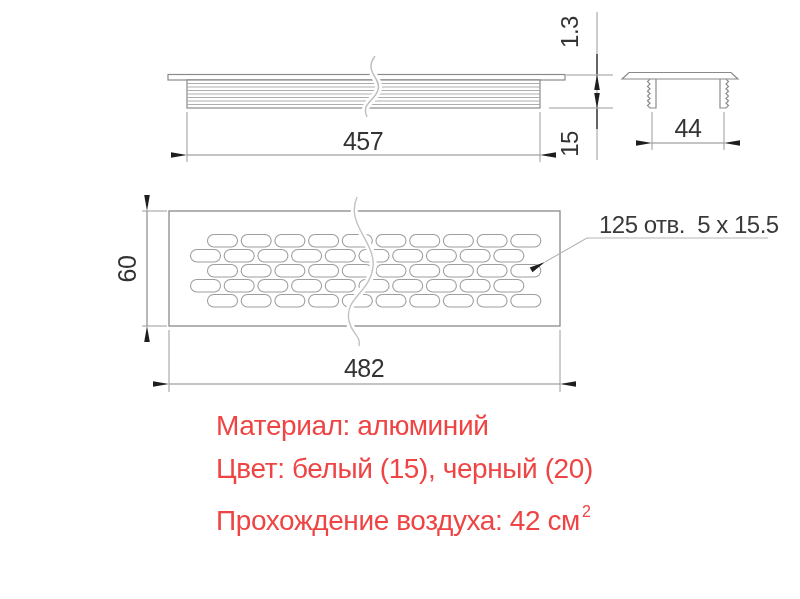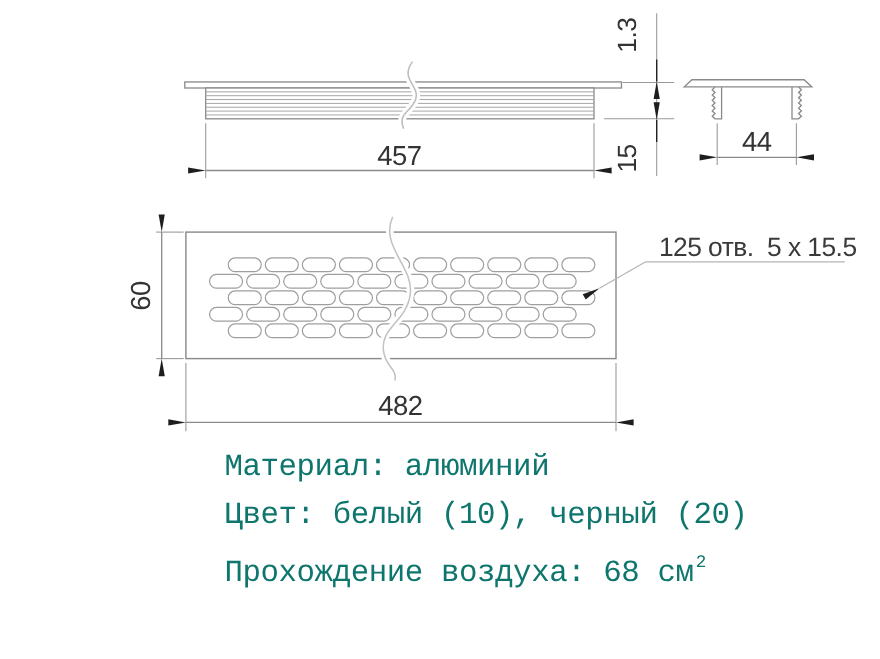--- a/index.html
+++ b/index.html
@@ -13,27 +13,26 @@
   svg{position:absolute;left:0;top:0;}
   svg text{
     font-family:"Liberation Sans", sans-serif;
     fill:#333333;
   }
   .dim-num{font-size:25px;letter-spacing:-0.5px;}
   .dim-num-sm{font-size:24px;letter-spacing:-0.5px;}
   .callout-text{font-size:24px;letter-spacing:-0.5px;fill:#3a3a3a;}
   #specs{
     position:absolute;
-    left:204px;top:404px;
-    color:#0f766e;
+    left:216px;top:404px;
+    color:#ef4444;
     font-size:28px;
     line-height:43px;
     letter-spacing:-0.4px;
     white-space:nowrap;
-    font-family:Liberation Mono, monospace;
   }
   #specs .spec-line{height:43px;}
   #specs sup{
     font-size:16px;
     vertical-align:13px;
     margin-left:2px;
   }
 </style>
 </head>
 <body>
@@ -176,17 +175,17 @@
 
   <g>
     <line x1="587" y1="238" x2="768" y2="238" stroke="#b5b5b5" stroke-width="1.1"></line>
     <line x1="587" y1="238" x2="545" y2="262" stroke="#b5b5b5" stroke-width="1.1" marker-end="url(#arr)"></line>
     <text class="callout-text" x="599" y="233" text-anchor="start">125 отв.&nbsp; 5 x 15.5</text>
   </g>
 </svg>
 
 <div id="specs">
   <div class="spec-line">Материал: алюминий</div>
-  <div class="spec-line">Цвет: белый (10), черный (20)</div>
-  <div class="spec-line"><span>Прохождение воздуха: 68 см</span><sup>2</sup></div>
+  <div class="spec-line">Цвет: белый (15), черный (20)</div>
+  <div class="spec-line"><span>Прохождение воздуха: 42 см</span><sup>2</sup></div>
 </div>
 
 </div>
 
 </body></html>

